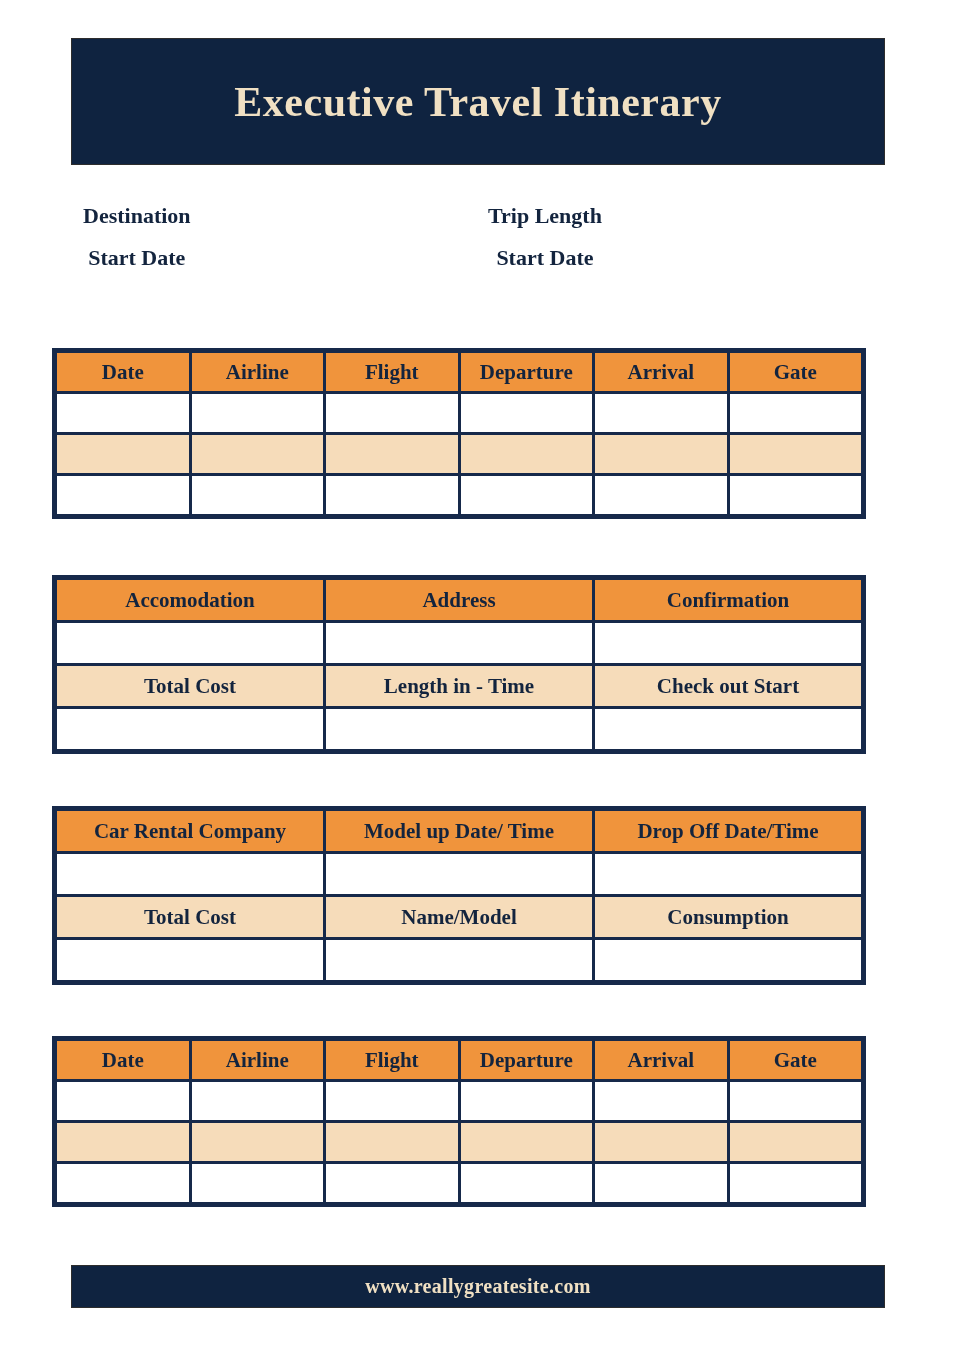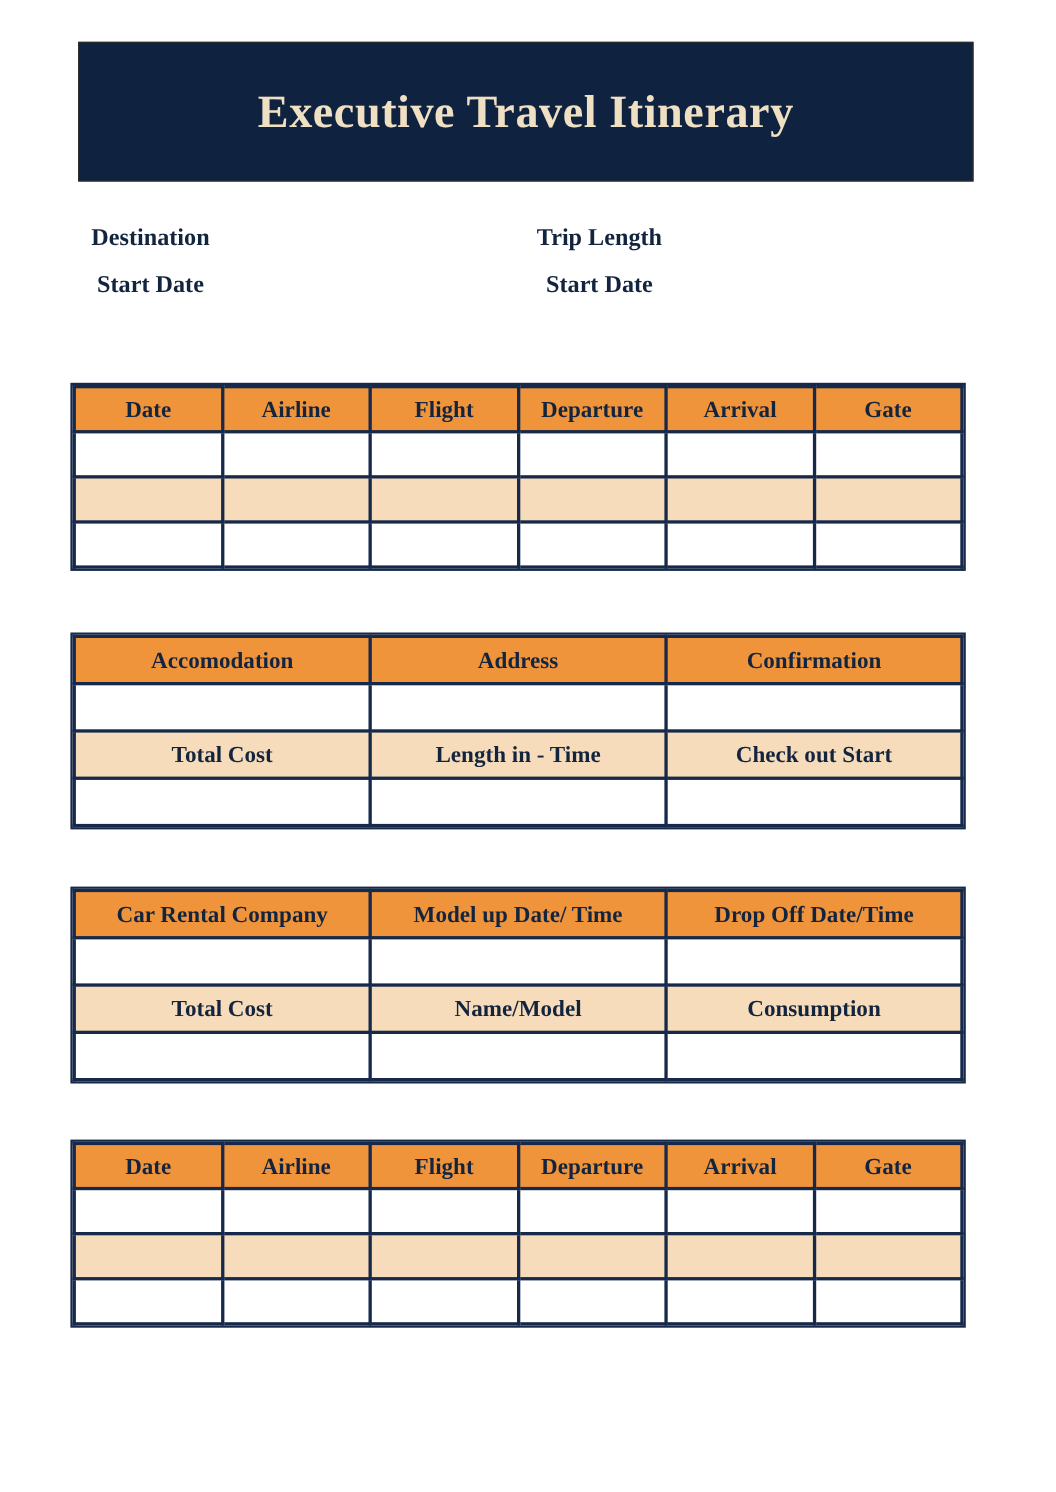--- a/index.html
+++ b/index.html
@@ -51,21 +51,21 @@
     display: block;
     height: 42px; line-height: 42px;
     color: var(--navy-text);
     font-size: 22px;
     font-weight: bold;
   }
 
   
   .tbl-wrap {
     position: absolute;
-    left: 64px; width: 814px;
+    left: 52px; width: 814px;
     border: 2px solid var(--grid);
     background: #ffffff;
   }
   .tbl-wrap.t1 { top: 348px; }
   .tbl-wrap.t2 { top: 575px; }
   .tbl-wrap.t3 { top: 806px; }
   .tbl-wrap.t4 { top: 1036px; }
 
   table {
     width: 100%;
@@ -230,14 +230,17 @@
             <td></td>
             <td></td>
             <td></td>
             <td></td>
             <td></td>
       </tr>
     </tbody>
       </table>
   </div>
 
+  <div class="banner bottom">
+    <span class="footer-url">www.reallygreatesite.com</span>
+  </div>
 
 </div>
 
 </body></html>

